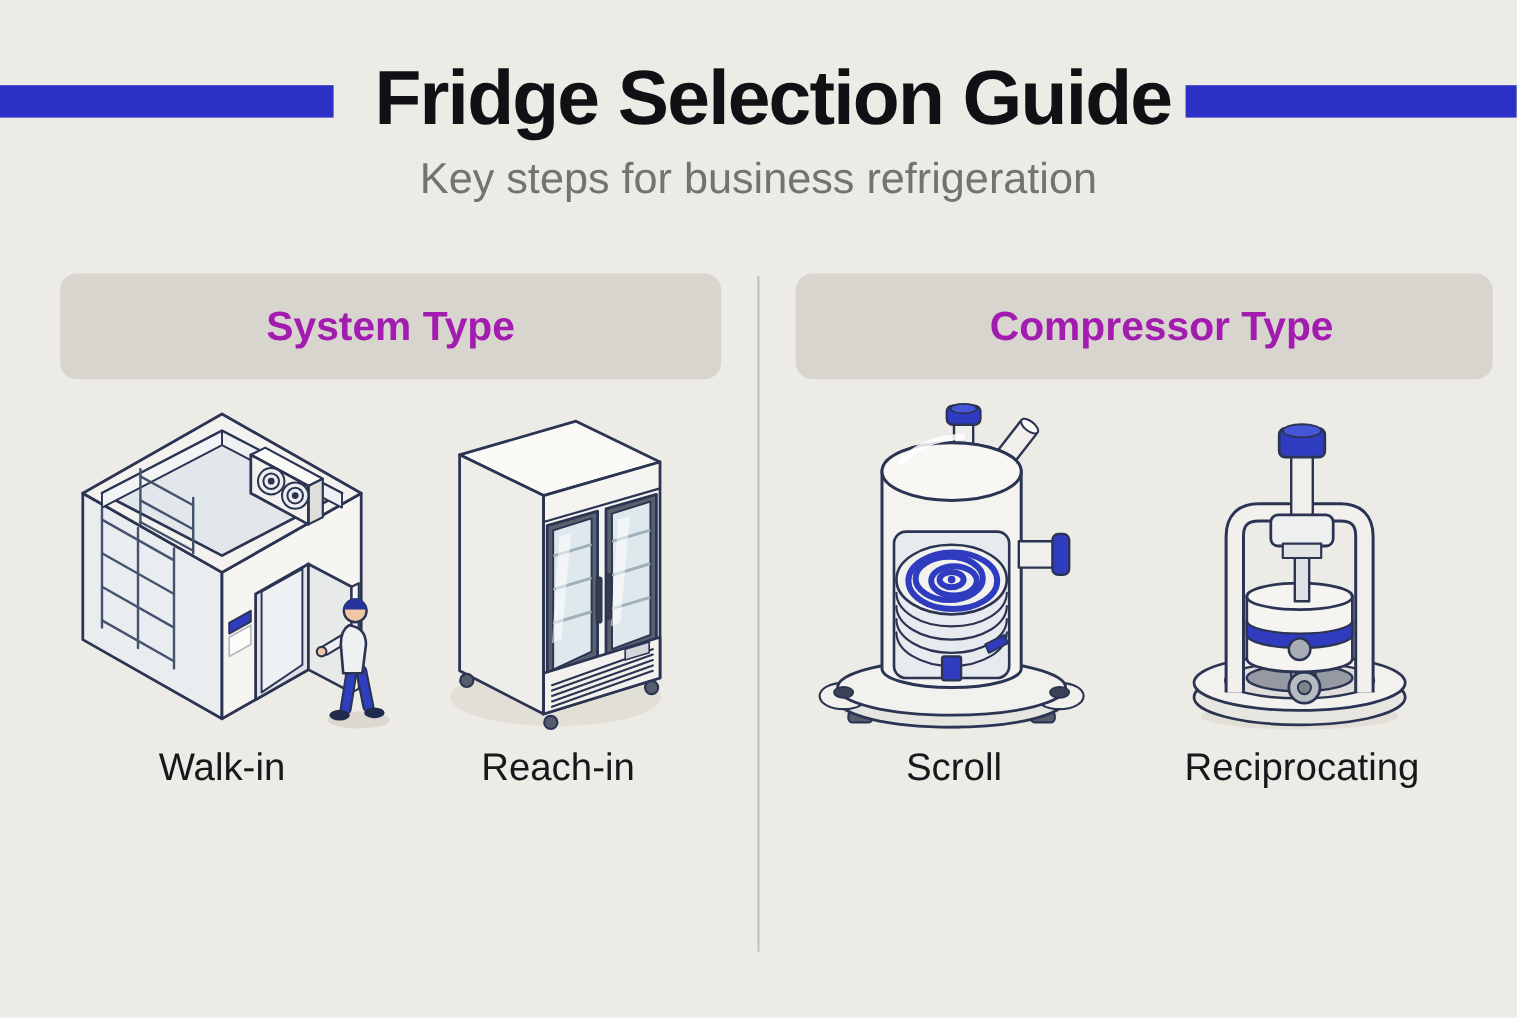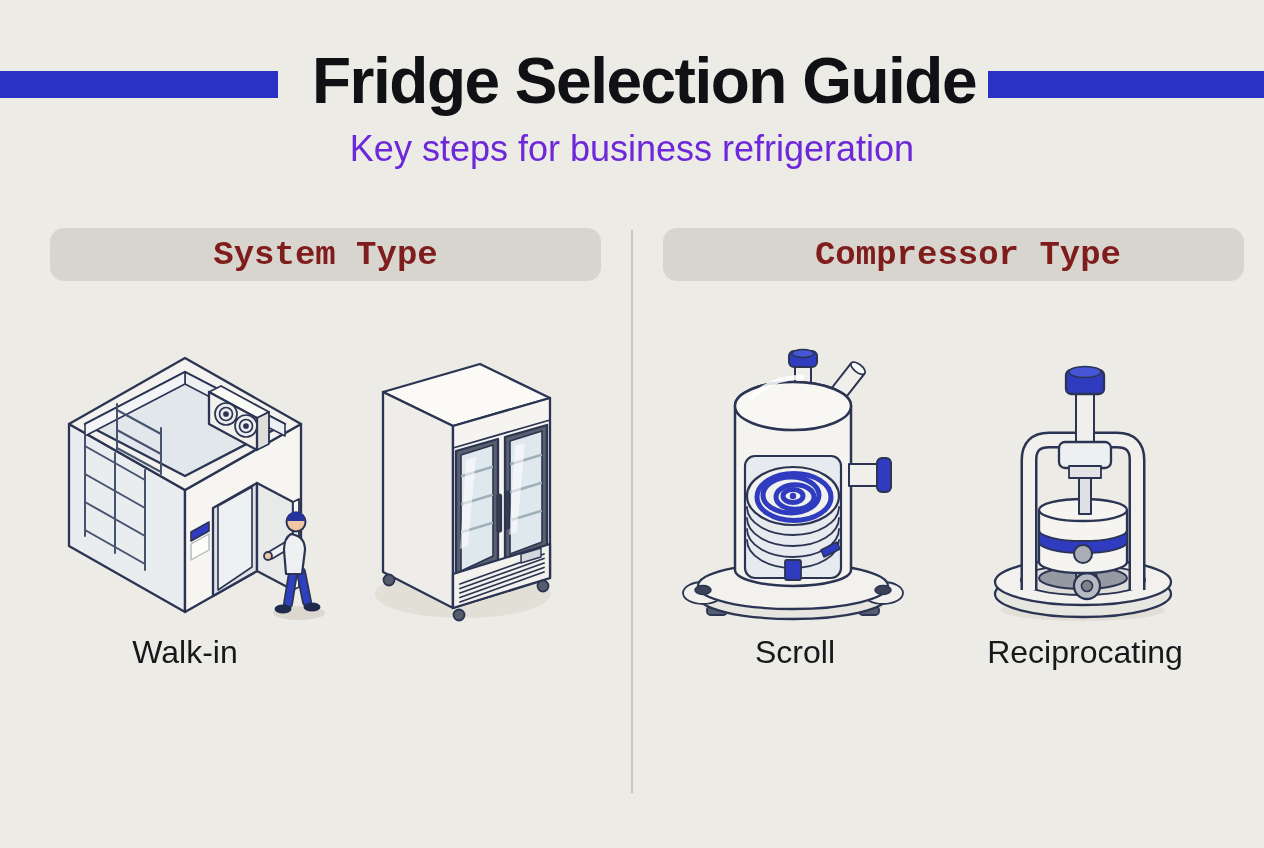--- a/index.html
+++ b/index.html
@@ -11,32 +11,32 @@
   }
   .bar{position:absolute; top:71px; height:27px; background:var(--accent,#2b31c4);}
   .bar.left{left:0; width:278px;}
   .bar.right{left:988px; width:276px;}
   .title{
     position:absolute; left:12px; top:46px; width:100%; text-align:center;
     font-size:64px; line-height:70px; font-weight:700; letter-spacing:-1.5px; color:#101114;
   }
   .subtitle{
     position:absolute; left:0; top:127px; width:100%; text-align:center;
-    font-size:36px; line-height:44px; font-weight:500; color:#6d28d9;
+    font-size:36px; line-height:44px; font-weight:500; color:#737373;
   }
   .pill{
-    position:absolute; top:228px; height:53px; border-radius:14px;
+    position:absolute; top:228px; height:88px; border-radius:14px;
     background:var(--pill,#d8d5cf);
     display:flex; align-items:center; justify-content:center;
-    font-size:34px; font-weight:700; color:#7f1d1d;font-family:Liberation Mono, monospace;
+    font-size:34px; font-weight:700; color:#a21caf;
   }
   .pill.p-left{left:50px; width:551px;}
   .pill.p-right{left:663px; width:552px;padding-left:29px;}
   .divider{position:absolute; left:631px; top:230px; width:2px; height:563px; background:var(--divider,#c7c6c0);}
-  .cell{position:absolute; top:346px; display:flex; flex-direction:column; align-items:center;}
+  .cell{position:absolute; top:333px; display:flex; flex-direction:column; align-items:center;}
   .cell svg{display:block;}
   .cell .label{margin-top:10px; font-size:32px; font-weight:500; color:#17181c; white-space:nowrap;}
   #cell-walkin{left:40px; width:290px;}
   #cell-reachin{left:330px; width:270px;}
   #cell-scroll{left:665px; width:260px;justify-content:space-between;}
   #cell-recip{left:955px; width:260px;}
 </style>
 </head>
 <body>
 
@@ -163,20 +163,21 @@
           <path d="M115,251.5 L199,221.5"></path>
             <path d="M115,256 L199,226"></path>
         </g>
         <path d="M176,208 L196,202 L196,211 L176,217 Z" fill="#d3d7db" stroke-width="1.4"></path>
 
         <circle cx="114" cy="269" r="5.5" fill="#555c6a" stroke-width="1.8"></circle>
         <circle cx="198" cy="240" r="5.5" fill="#555c6a" stroke-width="1.8"></circle>
         <circle cx="44" cy="234" r="5.5" fill="#555c6a" stroke-width="1.8"></circle>
       </g>
     </svg>
+    <div class="label">Reach-in</div>
   </div>
 
   <div class="cell" id="cell-scroll">
     <svg width="240" height="278" viewBox="0 0 240 278">
       <ellipse cx="118" cy="260" rx="90" ry="13" fill="#e2dfd7"></ellipse>
       <g stroke="#2b3452" stroke-width="2.3" stroke-linejoin="round" stroke-linecap="round">
 
         <rect x="32" y="260" width="20" height="9" rx="3.5" fill="#565d6c" stroke-width="1.8"></rect>
         <rect x="108" y="264" width="20" height="9" rx="3.5" fill="#565d6c" stroke-width="1.8"></rect>
         <rect x="184" y="260" width="20" height="9" rx="3.5" fill="#565d6c" stroke-width="1.8"></rect>

